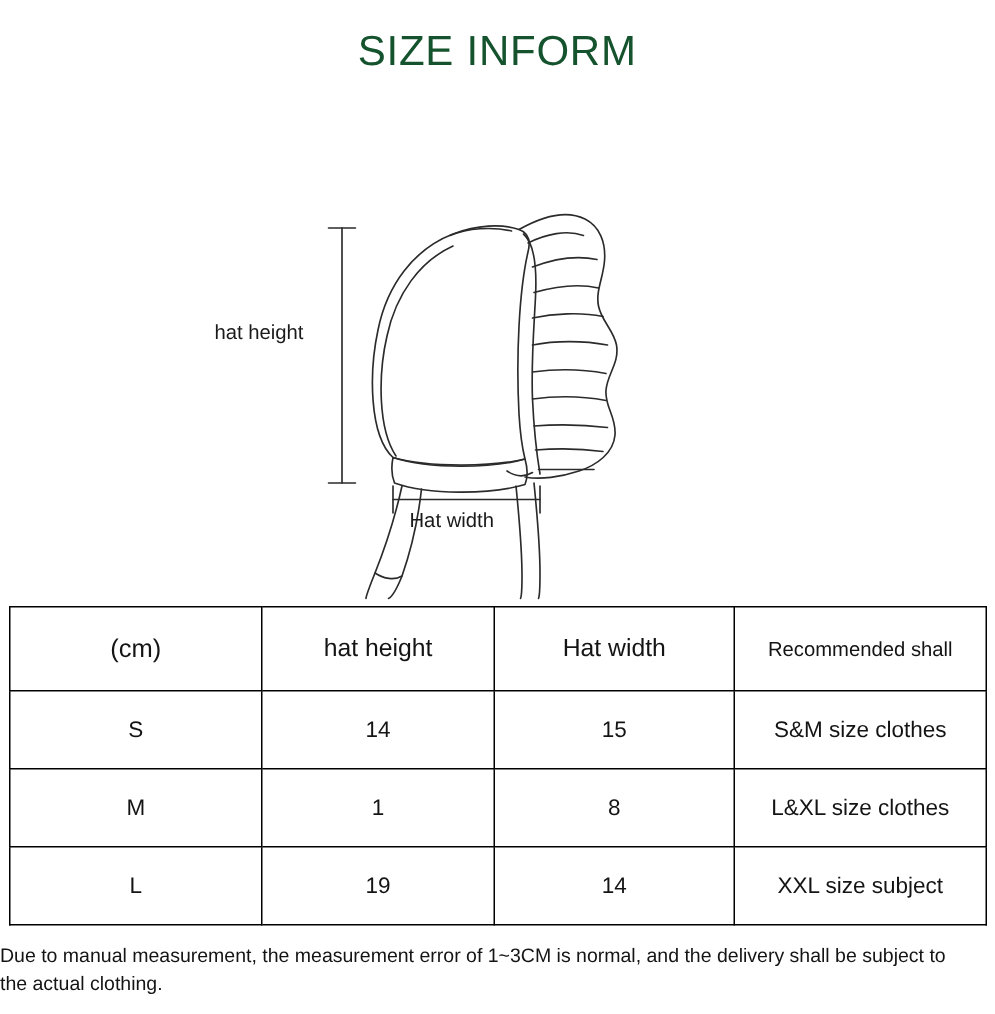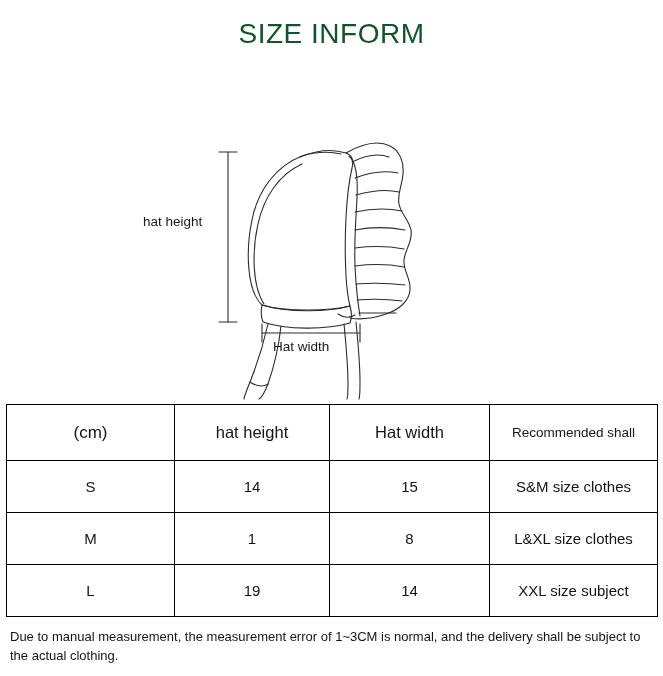--- a/index.html
+++ b/index.html
@@ -71,21 +71,21 @@
 
   tr.head td { height: 56px; font-size: 16.5px; }
   tr.head td.c1v { font-size: 17px; }
   tr.head td.rec { font-size: 13.5px; }
   tr.body td { height: 52px; }
   tr.body td.rec { font-size: 15px; }
 
   
   .footnote {
     position: absolute;
-    left: 10px;
+    left: 0;
     top: 628px;
     width: 645px;
     font-size: 13px;
     line-height: 1.45;
     color: #141414;
   }
 </style>
 </head>
 <body>
 

